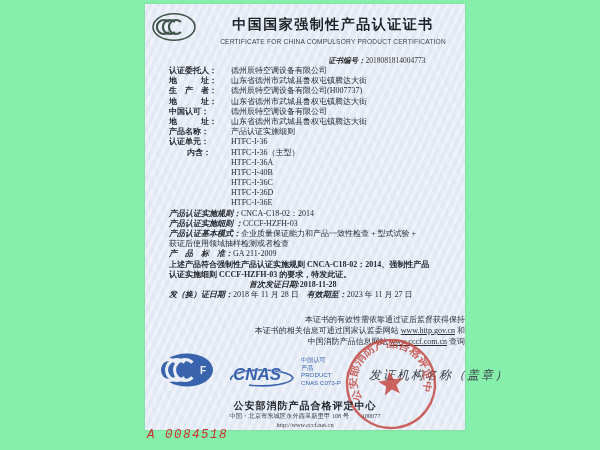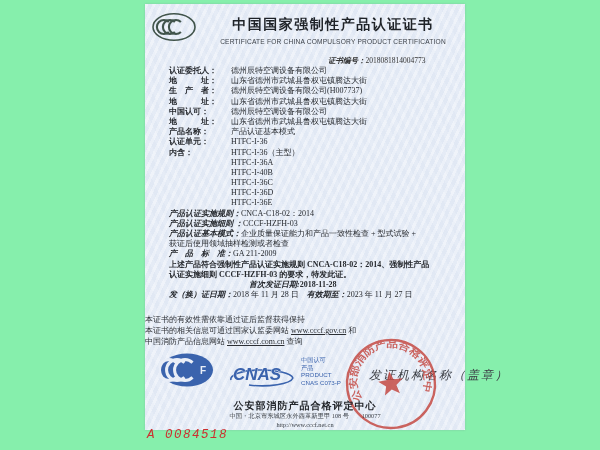--- a/index.html
+++ b/index.html
@@ -18,26 +18,26 @@
          font-family:"DejaVu Sans","Liberation Sans",sans-serif;}
   .subtitle{font-size:6.6px;color:#3a3f46;margin-top:4px;letter-spacing:0.2px;
             font-family:"Liberation Sans",sans-serif;}
   .certno{position:absolute;left:183px;top:52px;font-size:7.5px;color:#333;}
   .certno .lbl{font-weight:bold;}
   
   .body{position:absolute;left:24px;top:62px;width:294px;font-size:8px;color:#26292e;}
   .row{line-height:10.2px;height:10.2px;white-space:nowrap;}
   .lbl{font-weight:bold;font-style:italic;}
   .lblcol{display:inline-block;width:62px;font-weight:bold;}
-  .ra{text-align:left;padding-right:2px;box-sizing:border-box;}
+  .ra{text-align:center;padding-right:2px;box-sizing:border-box;}
   .ind{padding-left:62px;}
   .strong{font-weight:bold;}
   .mid{padding-left:80px;font-weight:bold;}
   
-  .notes{position:absolute;left:0;top:310px;width:320px;text-align:left;font-size:8px;
+  .notes{position:absolute;left:0;top:310px;width:320px;text-align:right;font-size:8px;
          line-height:11px;color:#2c2f34;}
   .notes u{text-decoration:underline;}
   
   .cccf-logo{position:absolute;left:14px;top:346px;}
   .cnas-logo{position:absolute;left:84px;top:350px;}
   .cnas-block{position:absolute;left:156px;top:352px;font-size:6.2px;line-height:7.6px;
               color:#3a63ad;font-family:"Liberation Sans",sans-serif;}
   
   .issuer-sign{position:absolute;left:224px;top:363px;font-size:12px;letter-spacing:2px;
                color:#3c3f45;font-style:italic;white-space:nowrap;}
@@ -74,42 +74,42 @@
       <span class="lbl">证书编号：</span><span>2018081814004773</span>
     </div>
 
     <div class="body">
       <div class="row"><span class="lblcol">认证委托人：</span><span>德州辰特空调设备有限公司</span></div>
       <div class="row"><span class="lblcol">地　　　址：</span><span>山东省德州市武城县鲁权屯镇腾达大街</span></div>
       <div class="row"><span class="lblcol">生　产　者：</span><span>德州辰特空调设备有限公司(H007737)</span></div>
       <div class="row"><span class="lblcol">地　　　址：</span><span>山东省德州市武城县鲁权屯镇腾达大街</span></div>
       <div class="row"><span class="lblcol">中国认可：</span><span>德州辰特空调设备有限公司</span></div>
       <div class="row"><span class="lblcol">地　　　址：</span><span>山东省德州市武城县鲁权屯镇腾达大街</span></div>
-      <div class="row"><span class="lblcol">产品名称：</span><span>产品认证基本模式</span></div>
+      <div class="row"><span class="lblcol">产品名称：</span><span>产品认证实施细则</span></div>
       <div class="row"><span class="lblcol">认证单元：</span><span>HTFC-I-36</span></div>
       <div class="row"><span class="lblcol ra">内含：</span><span>HTFC-I-36（主型）</span></div>
       <div class="row ind"><span>HTFC-I-36A</span></div>
       <div class="row ind"><span>HTFC-I-40B</span></div>
       <div class="row ind"><span>HTFC-I-36C</span></div>
       <div class="row ind"><span>HTFC-I-36D</span></div>
       <div class="row ind"><span>HTFC-I-36E</span></div>
       <div class="row"><span class="lbl">产品认证实施规则：</span><span>CNCA-C18-02：2014</span></div>
       <div class="row"><span class="lbl">产品认证实施细则 ：</span><span>CCCF-HZFH-03</span></div>
       <div class="row"><span class="lbl">产品认证基本模式：</span><span>企业质量保证能力和产品一致性检查 + 型式试验 +</span></div>
       <div class="row"><span>获证后使用领域抽样检测或者检查</span></div>
       <div class="row"><span class="lbl">产　品　标　准：</span><span>GA 211-2009</span></div>
       <div class="row strong"><span>上述产品符合强制性产品认证实施规则 CNCA-C18-02：2014、强制性产品</span></div>
       <div class="row strong"><span>认证实施细则 CCCF-HZFH-03 的要求，特发此证。</span></div>
       <div class="row mid"><span class="lbl">首次发证日期:</span><span>2018-11-28</span></div>
       <div class="row"><span class="lbl">发（换）证日期：</span><span>2018 年 11 月 28 日　</span><span class="lbl">有效期至：</span><span>2023 年 11 月 27 日</span></div>
     </div>
 
     <div class="notes">
       <div>本证书的有效性需依靠通过证后监督获得保持</div>
-      <div><span>本证书的相关信息可通过国家认监委网站 </span><u>www.cccf.gov.cn</u><span> 和</span></div>
+      <div><span>本证书的相关信息可通过国家认监委网站 </span><u>www.http.gov.cn</u><span> 和</span></div>
       <div><span>中国消防产品信息网站 </span><u>www.cccf.com.cn</u><span> 查询</span></div>
     </div>
 
     <svg class="cccf-logo" width="58" height="40" viewBox="0 0 58 40">
       <ellipse cx="28" cy="20" rx="26" ry="16.5" fill="#3a63ad"></ellipse>
       <path d="M 17.5 12.6 A 10.5 10.5 0 1 0 17.5 27.4" fill="none" stroke="#e9eef7" stroke-width="3"></path>
       <path d="M 25.5 12.6 A 10.5 10.5 0 1 0 25.5 27.4" fill="none" stroke="#e9eef7" stroke-width="3"></path>
       <path d="M 33.5 12.6 A 10.5 10.5 0 1 0 33.5 27.4" fill="none" stroke="#e9eef7" stroke-width="3"></path>
       <text x="41" y="24" font-size="10" font-weight="bold" fill="#e9eef7" font-family="Liberation Sans, sans-serif">F</text>
     </svg>

